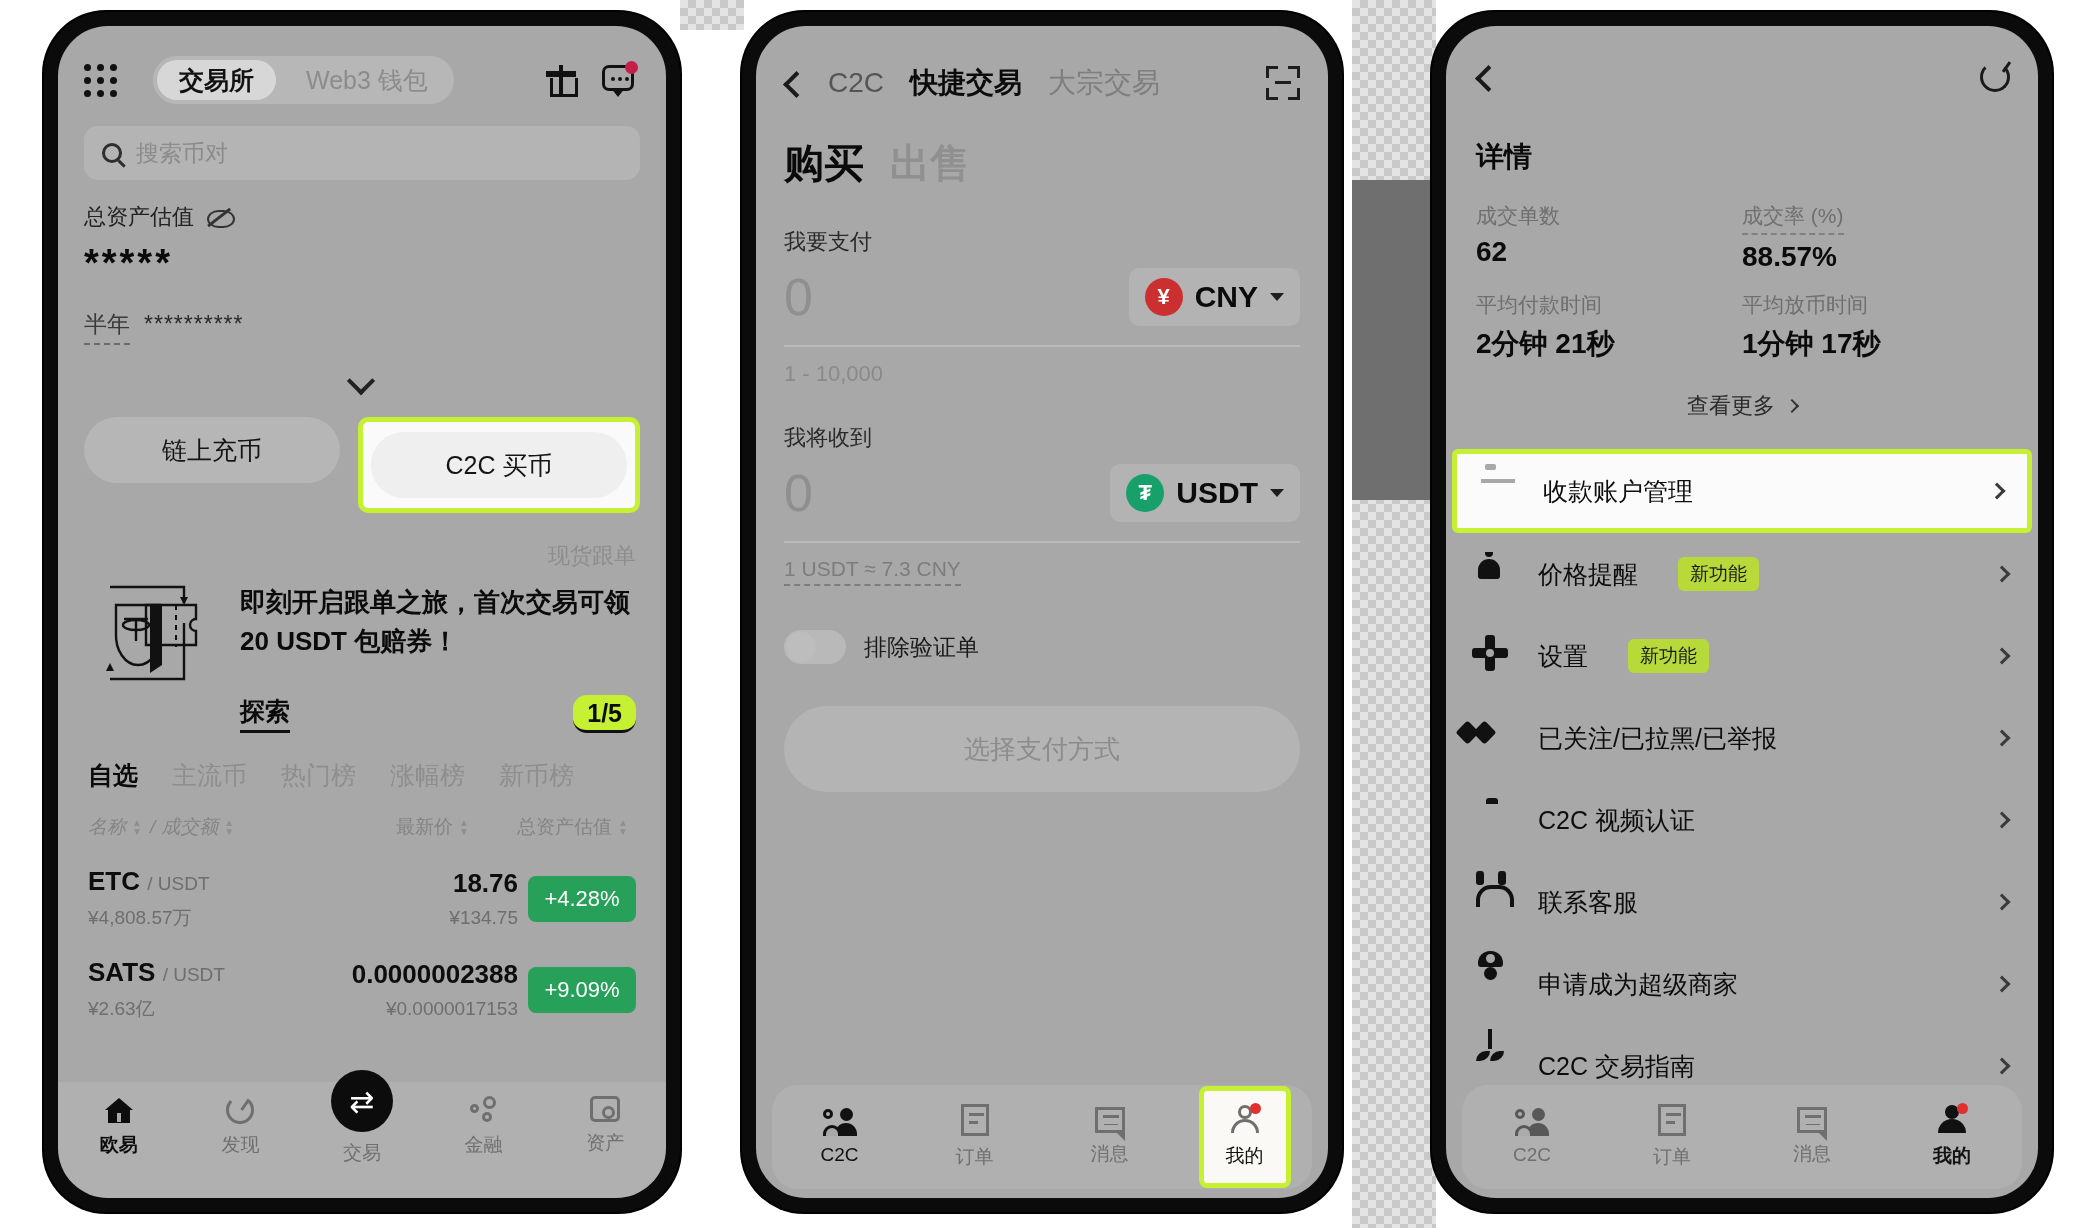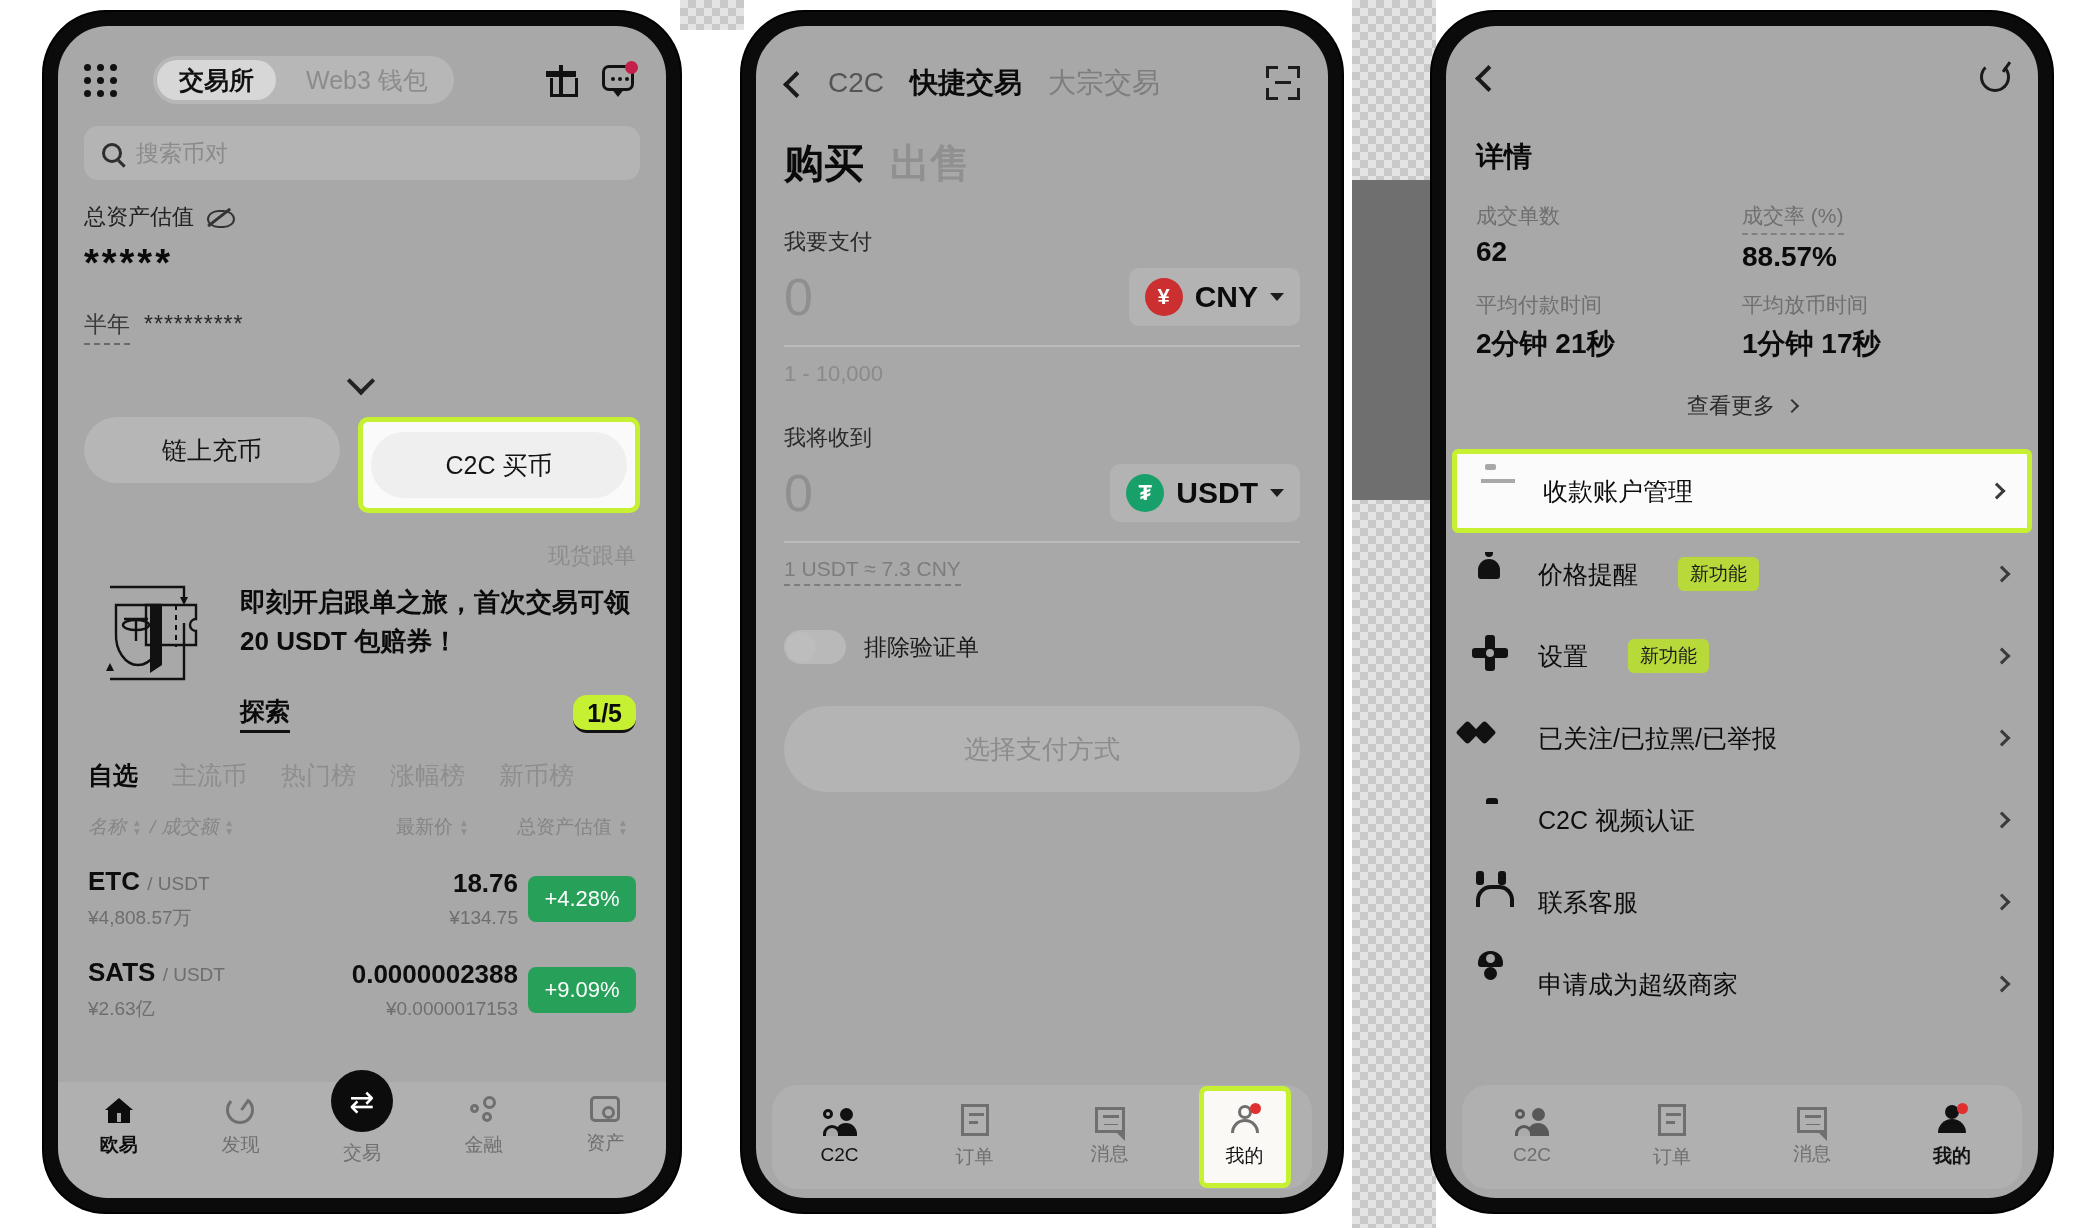--- a/index.html
+++ b/index.html
@@ -663,20 +663,25 @@
           <span class="lbl">联系客服</span>
           <span class="chev-r big"></span>
         </div>
 
         <div class="p3-item">
           <span class="p3-ic"><span class="ic-person"><b></b></span></span>
           <span class="lbl">申请成为超级商家</span>
           <span class="chev-r big"></span>
         </div>
 
+        <div class="p3-item">
+          <span class="p3-ic"><span class="ic-sprout"></span></span>
+          <span class="lbl">C2C 交易指南</span>
+          <span class="chev-r big"></span>
+        </div>
 
       </div>
 
       <div class="p3-nav">
         <div class="p3-nav-inner">
           <div class="p2-nav-it">
             <span class="ic-c2c" style="opacity:.55">
                 <i class="h1"></i>
                 <i class="b1"></i>
                 <i class="h2"></i>

